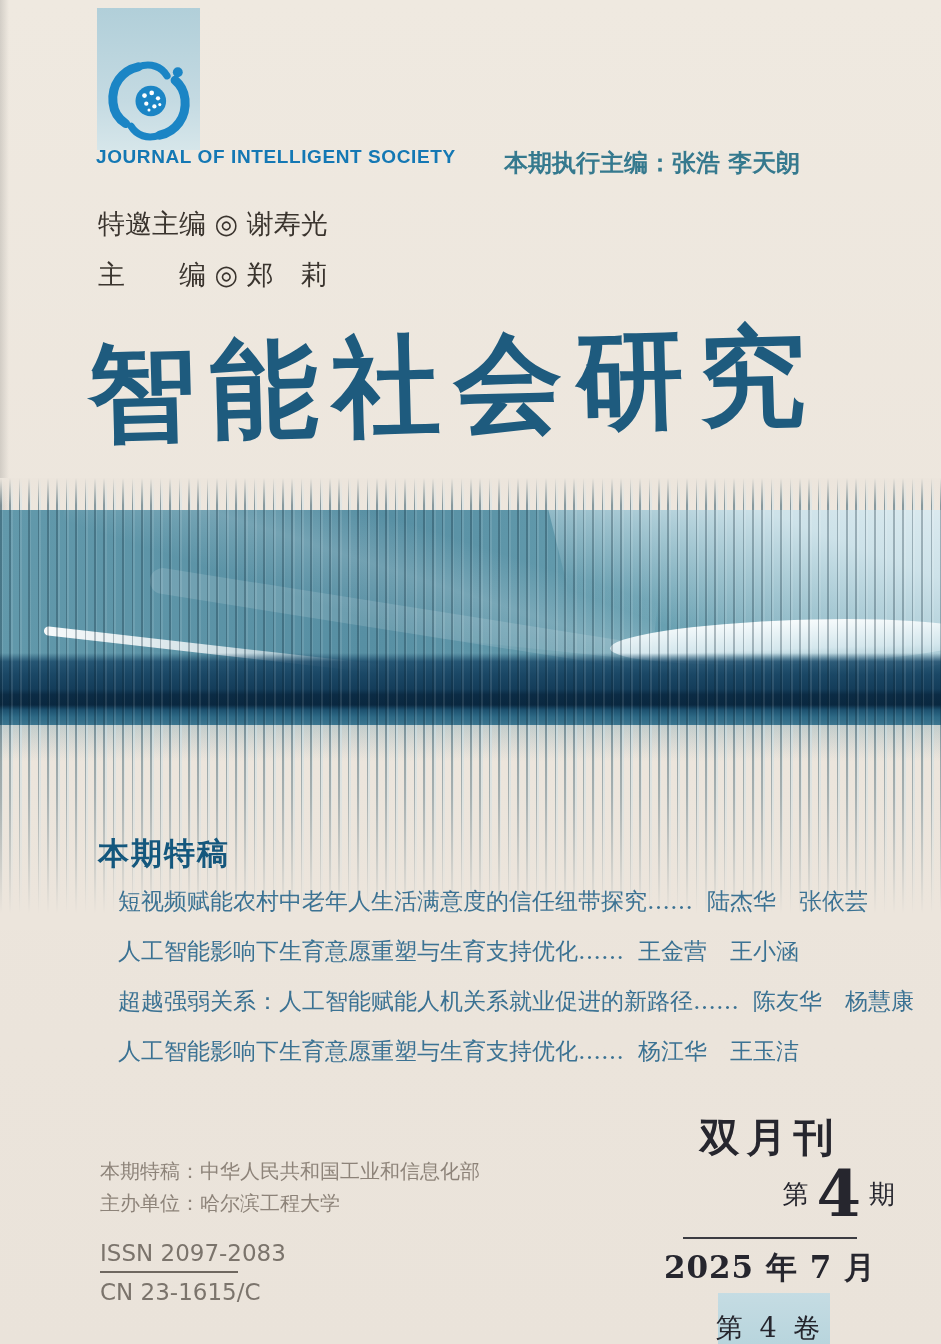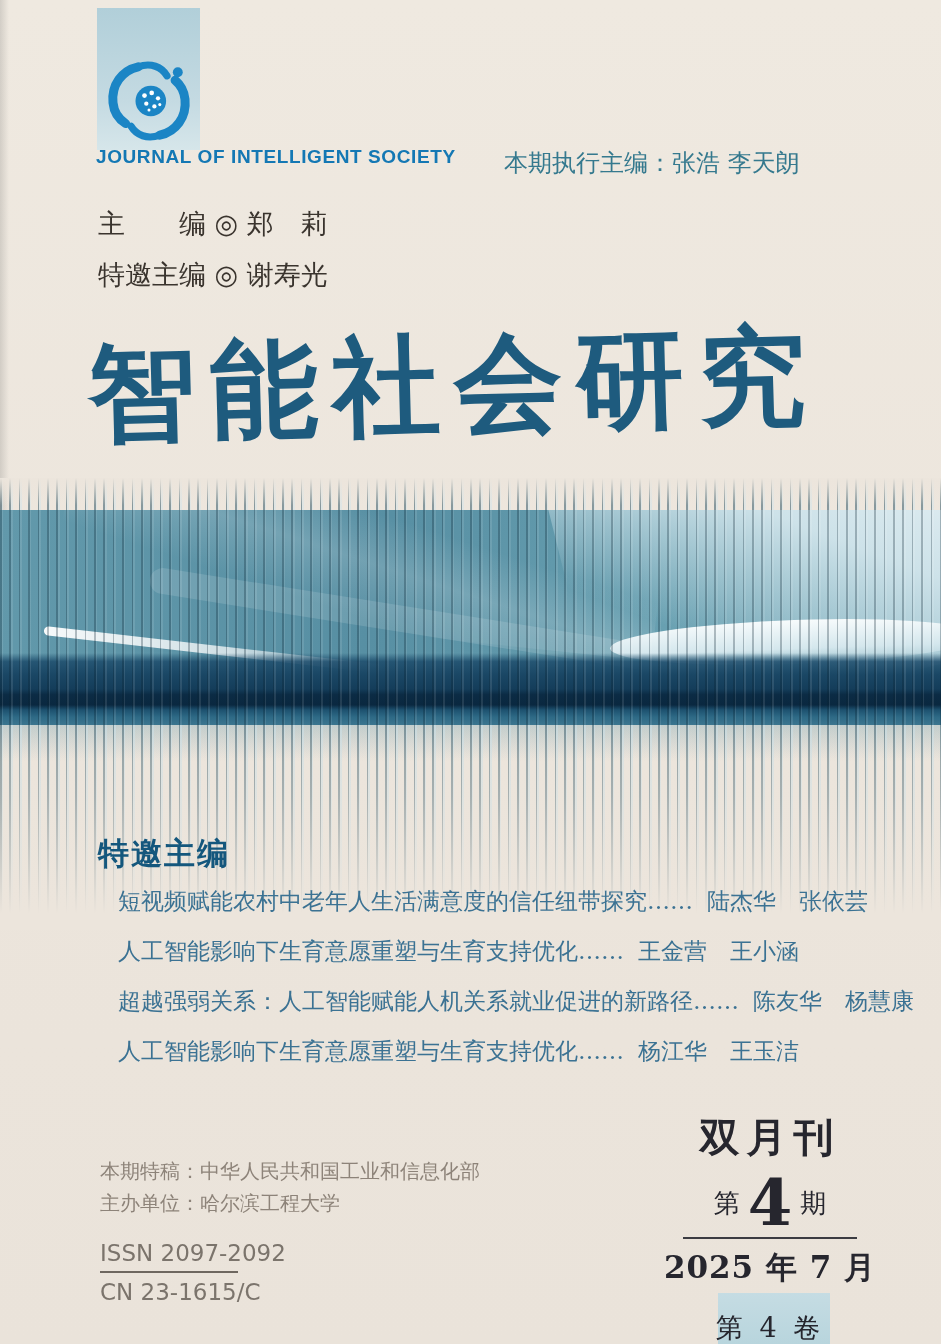--- a/index.html
+++ b/index.html
@@ -11,21 +11,21 @@
   .left-edge { position:absolute; left:0; top:0; width:9px; height:530px;
     background:linear-gradient(to right, rgba(110,110,108,0.22), rgba(110,110,108,0)); }
 
   
   .logo-band { position:absolute; left:97px; top:8px; width:103px; height:142px;
     background:linear-gradient(180deg,#b1cfd9 0%,#c4dae2 65%,#d6e6ea 100%); }
   .logo-svg { position:absolute; left:104px; top:56px; width:90px; height:90px; }
   .journal-en { position:absolute; left:96px; top:146px; font-size:19px; font-weight:bold;
     letter-spacing:0.6px; color:#1478b4; white-space:nowrap; }
   .exec-editors { position:absolute; left:504px; top:147px; font-size:24px; color:#35798e;
-    font-family:"DejaVu Sans", sans-serif; white-space:nowrap; }
+    font-family:"DejaVu Sans", sans-serif; white-space:nowrap;font-weight:bold; }
 
   .editor-lines { position:absolute; left:98px; top:198px; font-size:27px; color:#3a342e;
     font-family:"DejaVu Serif","Liberation Serif", serif; line-height:51px; white-space:nowrap; }
 
   .title-cn { position:absolute; left:88px; top:312px; width:800px; font-size:108px; font-weight:bold;
     color:#1e5b7e; font-family:"DejaVu Serif","Liberation Serif", serif; letter-spacing:14px;
     white-space:nowrap; transform:rotate(-1.5deg); }
 
   
   .stripes { position:absolute; left:0; width:941px; z-index:2; pointer-events:none; }
@@ -80,21 +80,21 @@
     letter-spacing:2px; color:#14577d; font-family:"DejaVu Sans", sans-serif; }
   .articles { position:absolute; left:98px; top:876px; z-index:3; font-size:23px; color:#3b7293;
     font-family:"DejaVu Serif","Liberation Serif", serif;margin-left:20px; }
   .article-row { height:50px; line-height:50px; white-space:nowrap; }
   .article-authors { margin-left:14px; }
 
   
   .issue-block { position:absolute; left:645px; top:1110px; width:250px; z-index:3; text-align:center;
     color:#26262e; font-family:"DejaVu Serif","Liberation Serif", serif; }
   .frequency { font-size:40px; font-weight:bold; letter-spacing:7px; }
-  .issue-line { margin-top:8px; height:58px; line-height:58px; }
+  .issue-line { margin-top:8px; height:58px; line-height:40px;text-align:right; }
   .issue-small { font-size:26px; vertical-align:middle; }
   .issue-number { font-size:64px; font-weight:bold; vertical-align:middle; margin:0 8px; }
   .issue-divider { width:174px; height:2px; background:#3c3c42; margin:6px auto 8px auto; }
   .issue-date { font-size:31px; font-weight:bold; letter-spacing:1px; }
   .issue-volume { font-size:27px; letter-spacing:4px; margin-top:21px; position:relative; z-index:3; }
   .volume-band { position:absolute; left:718px; top:1293px; width:112px; height:51px; z-index:1;
     background:linear-gradient(180deg,#c5dce3,#b8d5dd); }
 
   
   .publisher { position:absolute; left:100px; top:1155px; z-index:3; color:#8d8379;
@@ -128,41 +128,41 @@
         <circle cx="56" cy="56" r="2.4"></circle>
         <circle cx="62" cy="54" r="1.7"></circle>
       <circle cx="50" cy="60" r="1.7"></circle>
     </g>
     <circle cx="82" cy="18" r="5.5" fill="#1b85c5"></circle>
   </svg>
   <div class="journal-en">JOURNAL OF INTELLIGENT SOCIETY</div>
   <div class="exec-editors">本期执行主编：张浩  李天朗</div>
 
   <div class="editor-lines">
+    <div>特邀主编 ◎ 谢寿光</div>
     <div>主　　编 ◎ 郑　莉</div>
-    <div>特邀主编 ◎ 谢寿光</div>
   </div>
 
   <div class="title-cn">智能社会研究</div>
 
   <div class="image-band">
     <div class="band-wash"></div>
     <div class="band-streak-soft"></div>
     <div class="band-streak-bright"></div>
     <div class="band-wedge"></div>
     <div class="band-nose"></div>
     <div class="band-strata"></div>
   </div>
   <div class="band-fade"></div>
 
   <div class="stripes stripes-top"></div>
   <div class="stripes stripes-mid"></div>
   <div class="stripes stripes-bottom"></div>
 
-  <div class="feature-title">特邀主编</div>
+  <div class="feature-title">本期特稿</div>
   <div class="articles">
     <div class="article-row">
       <span>短视频赋能农村中老年人生活满意度的信任纽带探究……</span><span class="article-authors">陆杰华　张依芸</span>
     </div>
     <div class="article-row">
       <span>人工智能影响下生育意愿重塑与生育支持优化……</span><span class="article-authors">王金营　王小涵</span>
     </div>
     <div class="article-row">
       <span>超越强弱关系：人工智能赋能人机关系就业促进的新路径……</span><span class="article-authors">陈友华　杨慧康</span>
     </div>
@@ -180,17 +180,17 @@
     <div class="issue-divider"></div>
     <div class="issue-date">2025 年 7 月</div>
     <div class="issue-volume">第 4 卷</div>
   </div>
 
   <div class="publisher">
     <div>本期特稿：中华人民共和国工业和信息化部</div>
     <div>主办单位：哈尔滨工程大学</div>
   </div>
   <div class="issn-block">
-    <div>ISSN 2097-2092</div>
+    <div>ISSN 2097-2083</div>
     <div class="issn-divider"></div>
     <div>CN 23-1615/C</div>
   </div>
 </div>
 
 </body></html>

